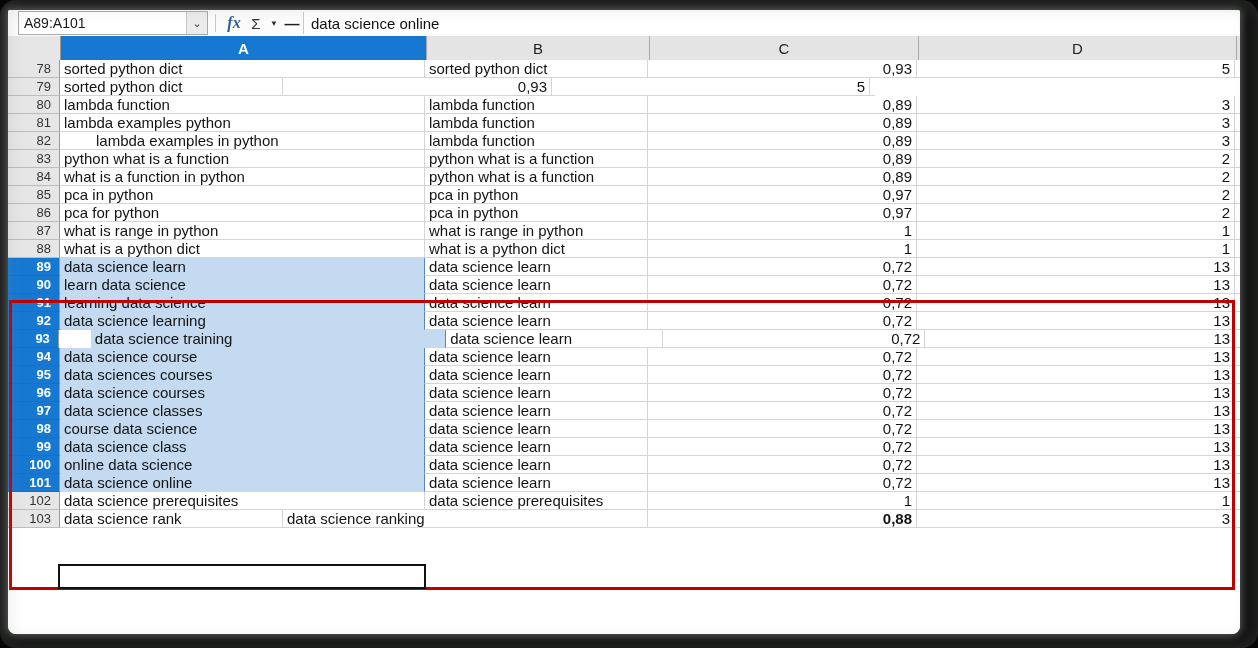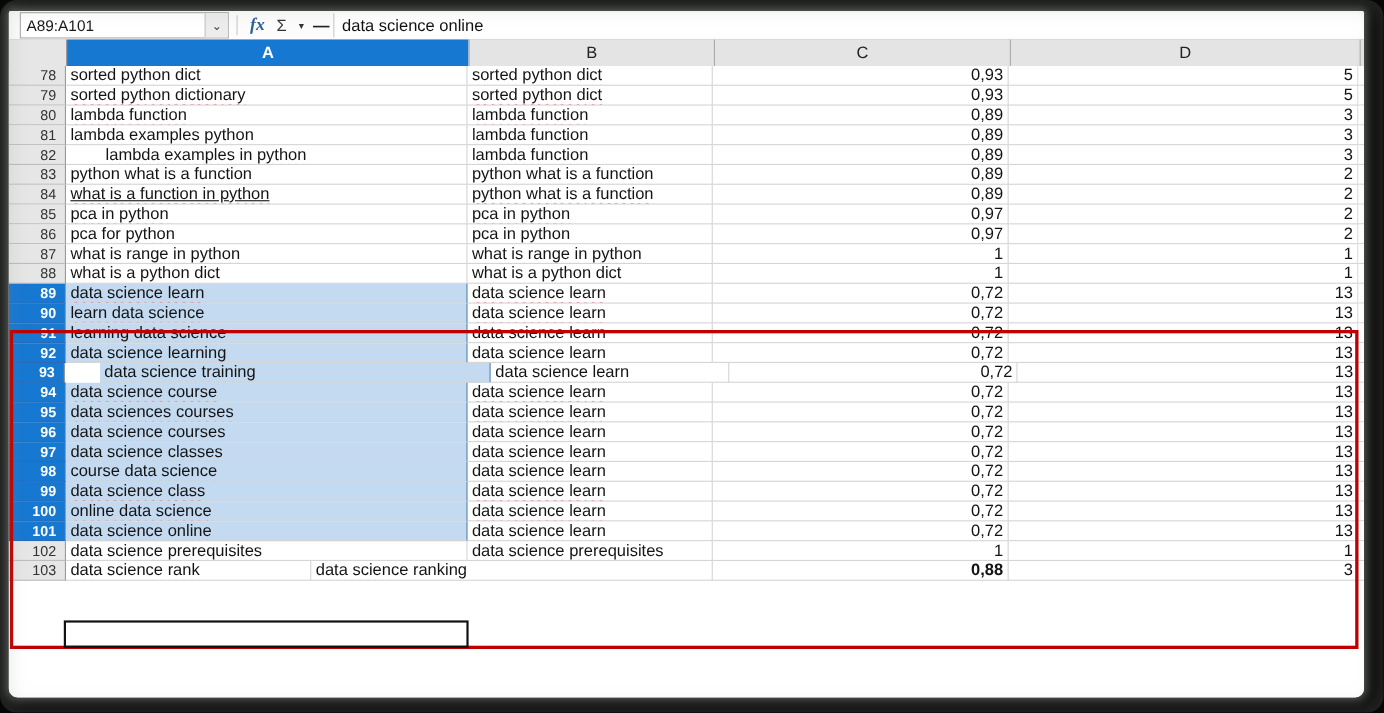--- a/index.html
+++ b/index.html
@@ -108,23 +108,20 @@
           <div class="cell num colC" style="width: 269px;">
             <span>0,93</span>
           </div>
           <div class="cell num colD" style="width: 318px;">
             <span>5</span>
           </div>
           <div class="sliver"></div>
         </div>
         <div class="row">
           <div class="rh">79</div>
-          <div class="cell text colA" style="width: 365px;">
-            <span class="misspell">sorted python dictionary</span>
-          </div>
           <div class="cell text colB" style="width: 223px;">
             <span class="misspell">sorted python dict</span>
           </div>
           <div class="cell num colC" style="width: 269px;">
             <span>0,93</span>
           </div>
           <div class="cell num colD" style="width: 318px;">
             <span>5</span>
           </div>
           <div class="sliver"></div>
@@ -188,21 +185,21 @@
           <div class="cell num colC" style="width: 269px;">
             <span>0,89</span>
           </div>
           <div class="cell num colD" style="width: 318px;">
             <span>2</span>
           </div>
           <div class="sliver"></div>
         </div>
         <div class="row">
           <div class="rh">84</div>
-          <div class="cell text colA" style="width: 365px; text-decoration: underline;">
+          <div class="cell text colA" style="width: 365px;">
             <span class="misspell">what is a function in python</span>
           </div>
           <div class="cell text colB" style="width: 223px;">
             <span class="misspell">python what is a function</span>
           </div>
           <div class="cell num colC" style="width: 269px;">
             <span>0,89</span>
           </div>
           <div class="cell num colD" style="width: 318px;">
             <span>2</span>

